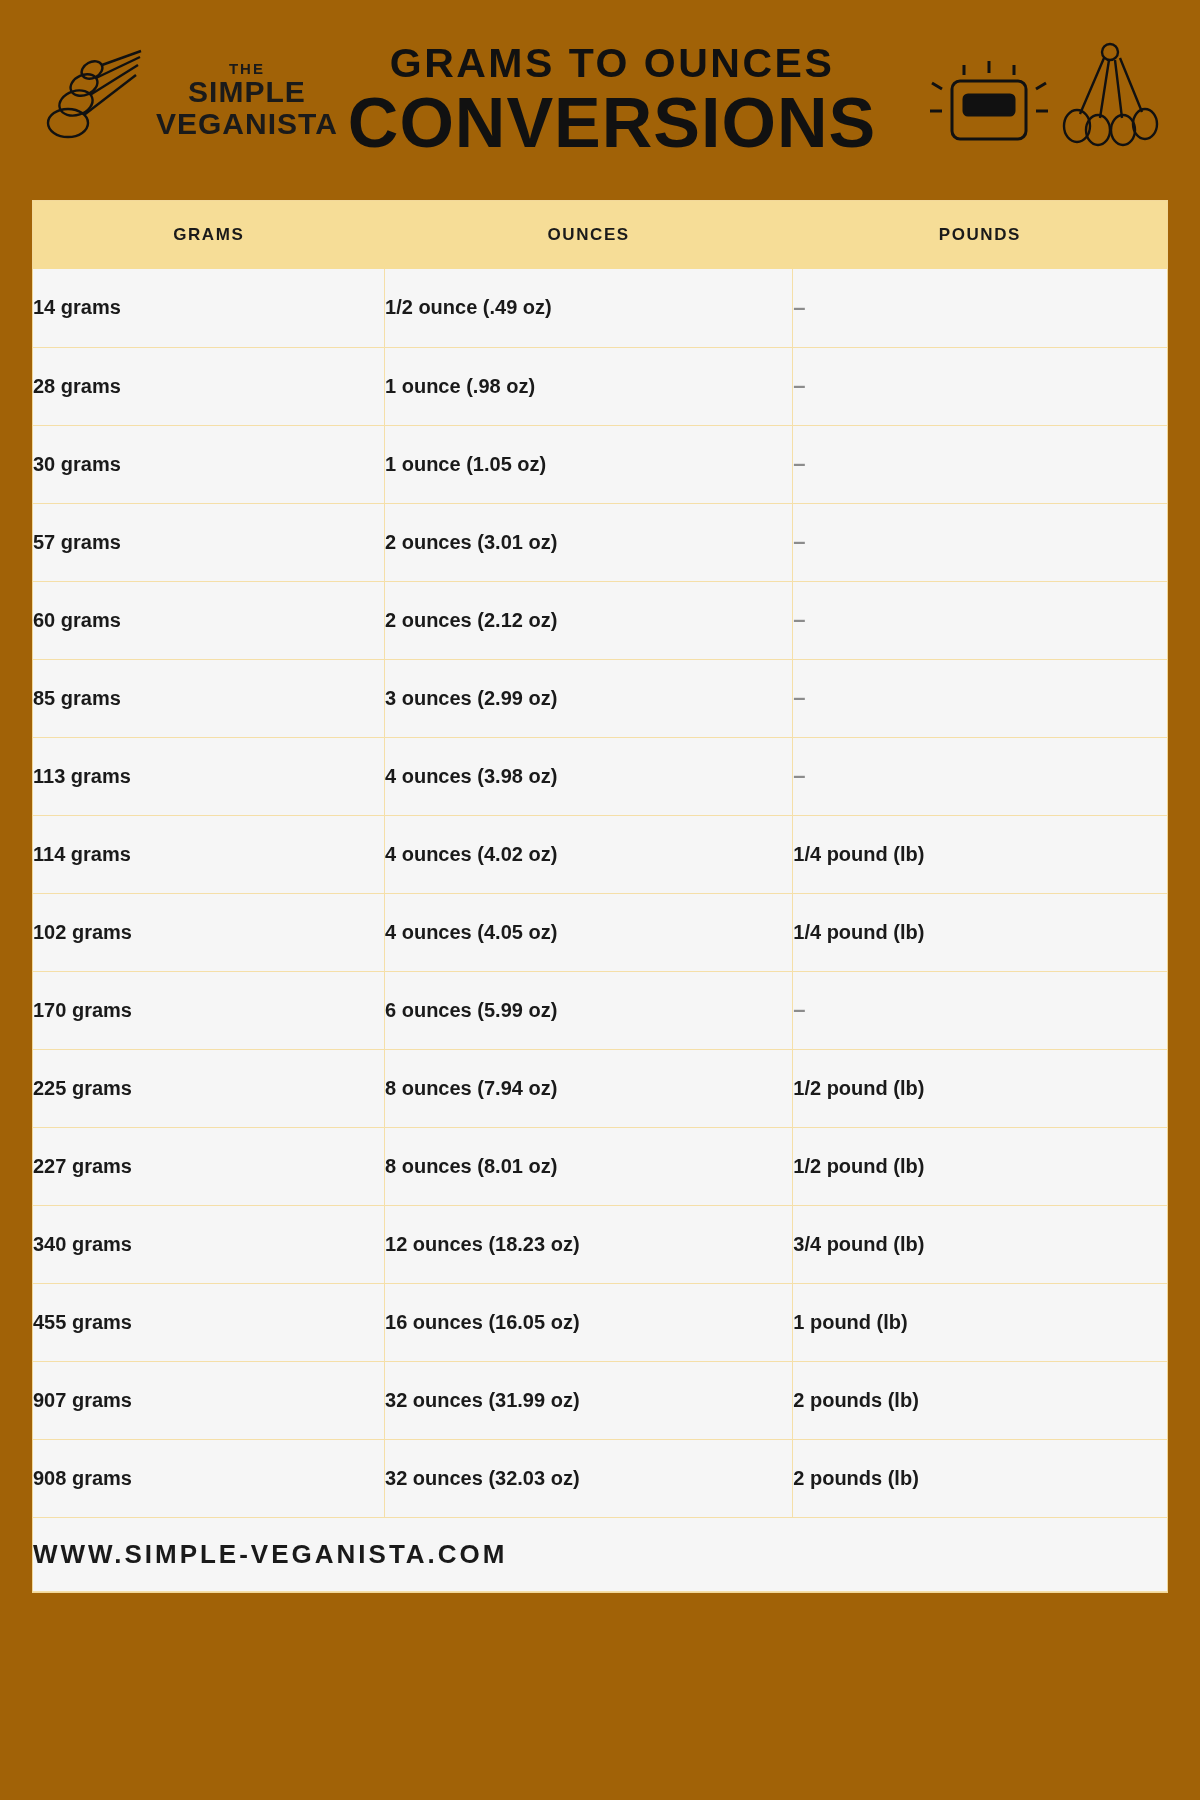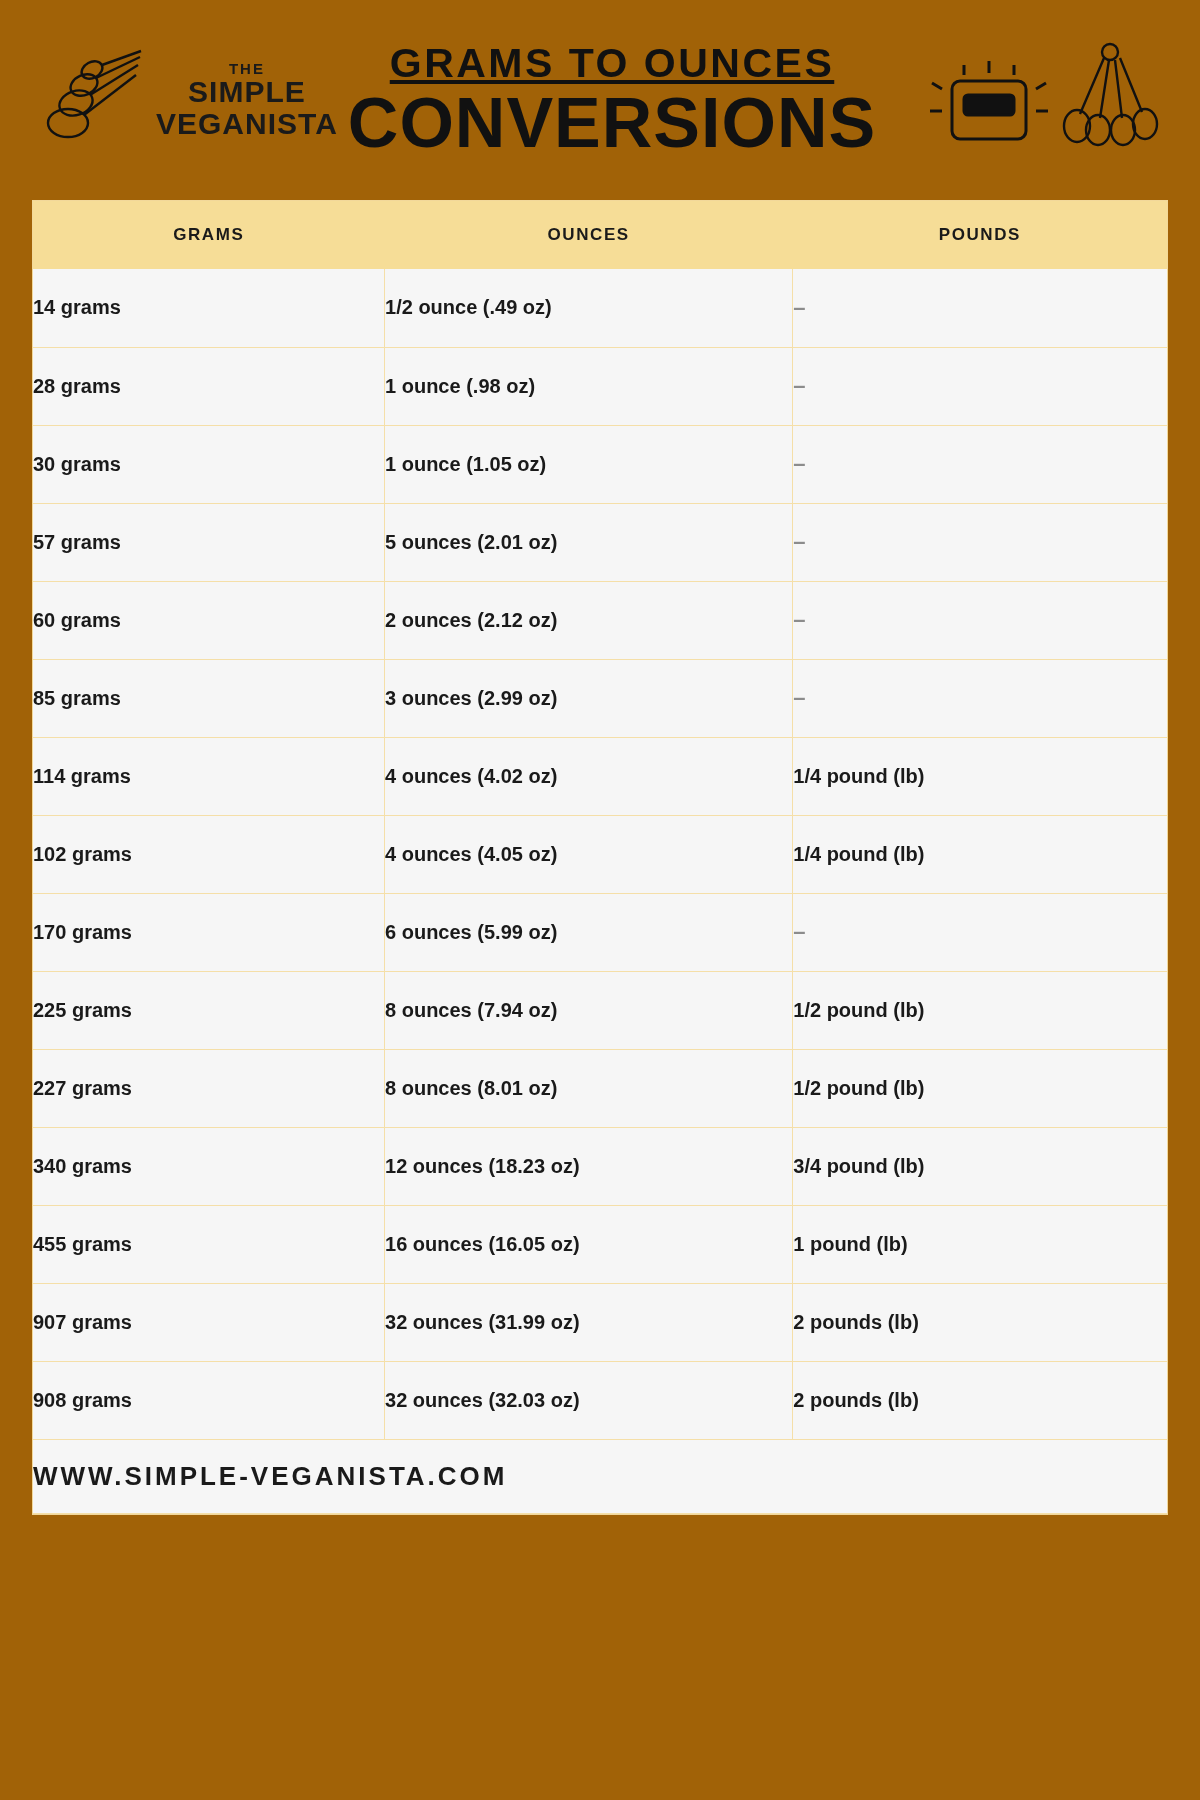--- a/index.html
+++ b/index.html
@@ -55,21 +55,20 @@
     flex: 1 1 auto;
     text-align: center;
     padding-right: 10px;
   }
   .title-top {
     font-size: 41px;
     font-weight: 800;
     letter-spacing: 2.5px;
     color: #111111;
     line-height: 1.05;
-    text-decoration: underline;
   }
   .title-main {
     font-size: 70px;
     font-weight: 800;
     letter-spacing: 1px;
     color: #111111;
     line-height: 1.0;
     margin-top: 2px;
   }
   .scale-icon { width: 130px; height: 110px; flex: 0 0 130px; }
@@ -201,31 +200,36 @@
             <td>1 ounce (.98 oz)</td>
             <td class="dash">–</td>
           </tr>
           <tr>
             <td>30 grams</td>
             <td>1 ounce (1.05 oz)</td>
             <td class="dash">–</td>
           </tr>
           <tr>
             <td>57 grams</td>
-            <td>5 ounces (2.01 oz)</td>
+            <td>2 ounces (3.01 oz)</td>
             <td class="dash">–</td>
           </tr>
           <tr>
             <td>60 grams</td>
             <td>2 ounces (2.12 oz)</td>
             <td class="dash">–</td>
           </tr>
           <tr>
             <td>85 grams</td>
             <td>3 ounces (2.99 oz)</td>
+            <td class="dash">–</td>
+          </tr>
+          <tr>
+            <td>113 grams</td>
+            <td>4 ounces (3.98 oz)</td>
             <td class="dash">–</td>
           </tr>
           <tr>
             <td>114 grams</td>
             <td>4 ounces (4.02 oz)</td>
             <td>1/4 pound (lb)</td>
           </tr>
           <tr>
             <td>102 grams</td>
             <td>4 ounces (4.05 oz)</td>

